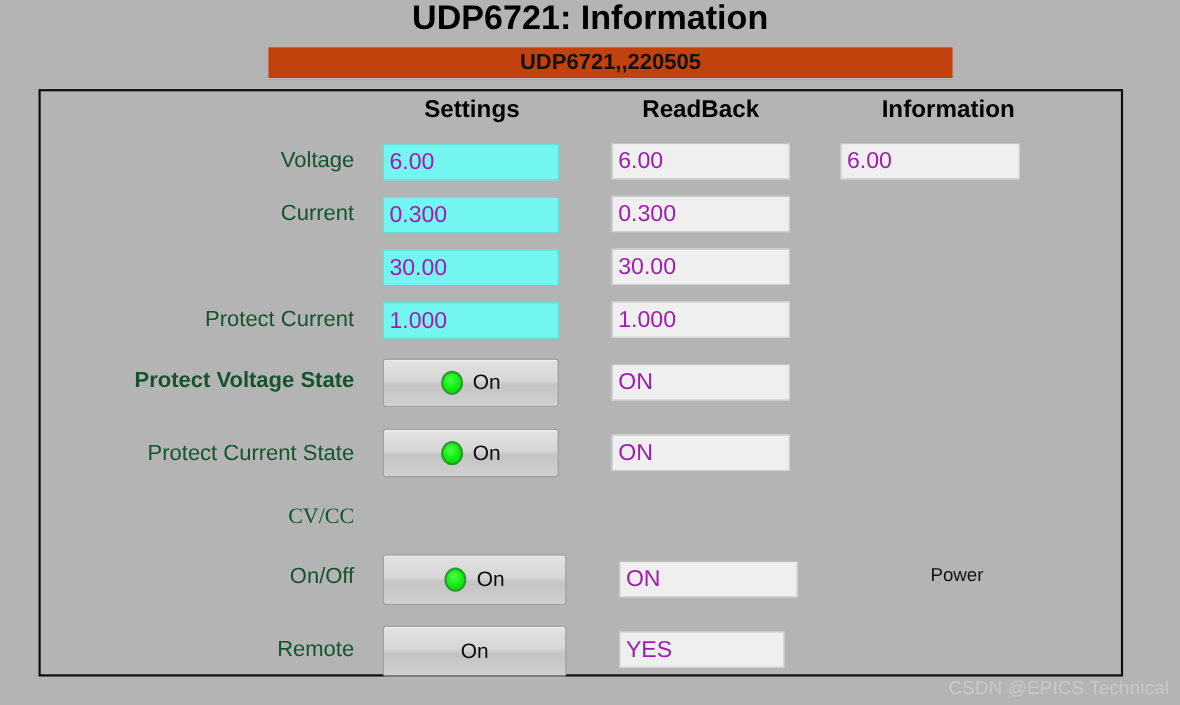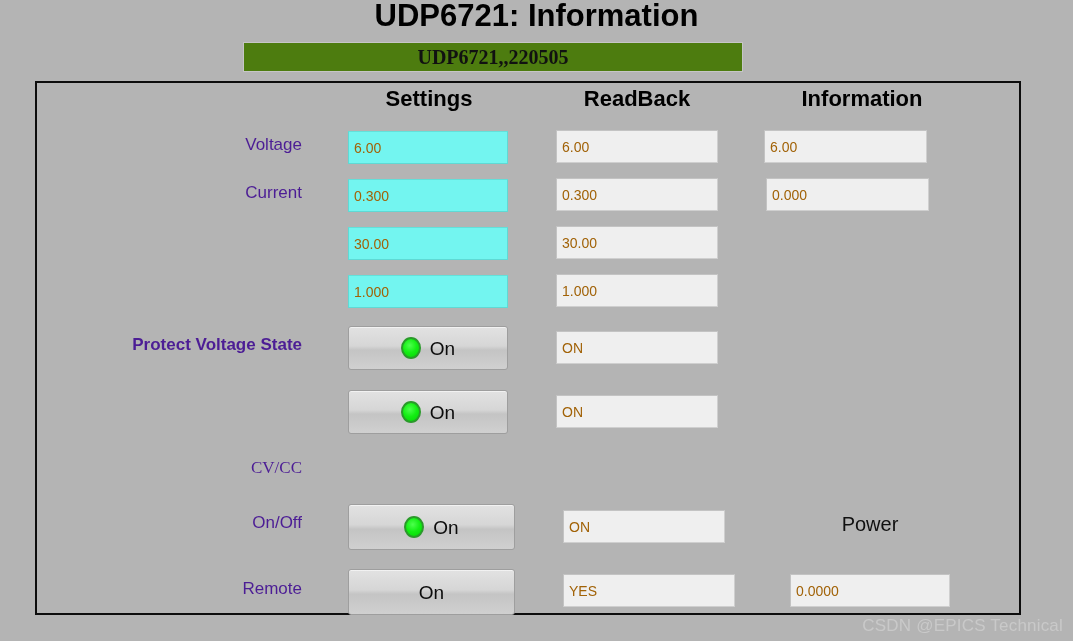--- a/index.html
+++ b/index.html
@@ -31,32 +31,31 @@
     text-align: center;
     font-size: 31px;
     font-weight: bold;
     color: #000000;
     letter-spacing: 0px;
   }
   .title-field {
     position: absolute;
     left: 243px;
     top: 42px;
-    width: 500px;
+    width: 624px;
     height: 30px;
-    background: #4d7c0f;
+    background: #c2410c;
     border: 1px solid #c6c6c6;
     box-sizing: border-box;
     display: flex;
     align-items: center;
     justify-content: center;
     font-size: 20px;
     font-weight: bold;
     color: #111111;
-    font-family: Liberation Serif, serif;
   }
 
   
   .panel {
     position: absolute;
     left: 35px;
     top: 81px;
     width: 986px;
     height: 534px;
     border: 2px solid #0d0d0d;
@@ -73,35 +72,35 @@
     text-align: center;
     white-space: nowrap;
   }
   #hdr-settings    { left: 348px; top: 86px;  width: 162px; }
   #hdr-readback    { left: 556px; top: 86px;  width: 162px; }
   #hdr-measurement { left: 764px; top: 86px;  width: 196px; }
 
   
   .row-label {
     position: absolute;
-    right: 771px;       
+    right: 751px;       
     text-align: right;
-    font-size: 17px;
-    color: #4c1d95;
+    font-size: 20px;
+    color: #14532d;
     white-space: nowrap;
   }
 
   
   .field {
     position: absolute;
     box-sizing: border-box;
     display: flex;
     align-items: center;
-    font-size: 14px;
-    color: #a16207;
+    font-size: 21px;
+    color: #a21caf;
     padding-left: 5px;
     white-space: nowrap;
     overflow: hidden;
   }
   .field.setting {
     background: #73f5f0;
     border: 1px solid #5fd9d4;
     border-top-color: #63e0da;
   }
   .field.readout {
@@ -134,21 +133,21 @@
     background: radial-gradient(circle at 42% 36%, #4dff4d 0%, #13ee13 48%, #05d305 100%);
     border: 2px solid #2a9a2a;
     box-sizing: border-box;
     flex: 0 0 auto;
   }
   .btn-text { line-height: 1; }
 
   
   .plain-text {
     position: absolute;
-    font-size: 20px;
+    font-size: 17px;
     color: #101010;
     text-align: center;
     white-space: nowrap;
   }
 
   
   .watermark {
     position: absolute;
     right: 10px;
     bottom: 5px;
@@ -174,53 +173,53 @@
   <div class="col-header" id="hdr-measurement">Information</div>
 
   <div class="row-label" style="top:135px;">Voltage</div>
   <div class="field setting" style="left:348px; top:131px; width:160px; height:33px;">6.00</div>
   <div class="field readout" style="left:556px; top:130px; width:162px; height:33px;">6.00</div>
   <div class="field readout" style="left:764px; top:130px; width:163px; height:33px;">6.00</div>
 
   <div class="row-label" style="top:183px;">Current</div>
   <div class="field setting" style="left:348px; top:179px; width:160px; height:33px;">0.300</div>
   <div class="field readout" style="left:556px; top:178px; width:162px; height:33px;">0.300</div>
-  <div class="field readout" style="left:766px; top:178px; width:163px; height:33px;">0.000</div>
 
   <div class="field setting" style="left:348px; top:227px; width:160px; height:33px;">30.00</div>
   <div class="field readout" style="left:556px; top:226px; width:162px; height:33px;">30.00</div>
 
+  <div class="row-label" style="top:279px;">Protect Current</div>
   <div class="field setting" style="left:348px; top:275px; width:160px; height:33px;">1.000</div>
   <div class="field readout" style="left:556px; top:274px; width:162px; height:33px;">1.000</div>
 
   <div class="row-label" style="top:335px;font-weight:bold;">Protect Voltage State</div>
   <div class="btn" style="left:348px; top:326px; width:160px; height:44px;">
     <span class="led"></span>
     <span class="btn-text">On</span>
   </div>
   <div class="field readout" style="left:556px; top:331px; width:162px; height:33px;">ON</div>
 
+  <div class="row-label" style="top:401px;">Protect Current State</div>
   <div class="btn" style="left:348px; top:390px; width:160px; height:44px;">
     <span class="led"></span>
     <span class="btn-text">On</span>
   </div>
   <div class="field readout" style="left:556px; top:395px; width:162px; height:33px;">ON</div>
 
   <div class="row-label" style="top:458px;font-family:Liberation Serif, serif;">CV/CC</div>
 
   <div class="row-label" style="top:513px;">On/Off</div>
   <div class="btn" style="left:348px; top:504px; width:167px; height:46px;">
     <span class="led"></span>
     <span class="btn-text">On</span>
   </div>
   <div class="field readout" style="left:563px; top:510px; width:162px; height:33px;">ON</div>
   <div class="plain-text" style="left:790px; top:513px; width:160px;">Power</div>
 
   <div class="row-label" style="top:579px;text-align:right;">Remote</div>
   <div class="btn" style="left:348px; top:569px; width:167px; height:46px;">
     <span class="btn-text">On</span>
   </div>
-  <div class="field readout" style="left:563px; top:574px; width:172px; height:33px;">YES</div>
-  <div class="field readout" style="left:790px; top:574px; width:160px; height:33px;">0.0000</div>
+  <div class="field readout" style="left:563px; top:574px; width:150px; height:33px;">YES</div>
 
   <div class="watermark">CSDN @EPICS Technical</div>
 
 </div>
 
 </body></html>

